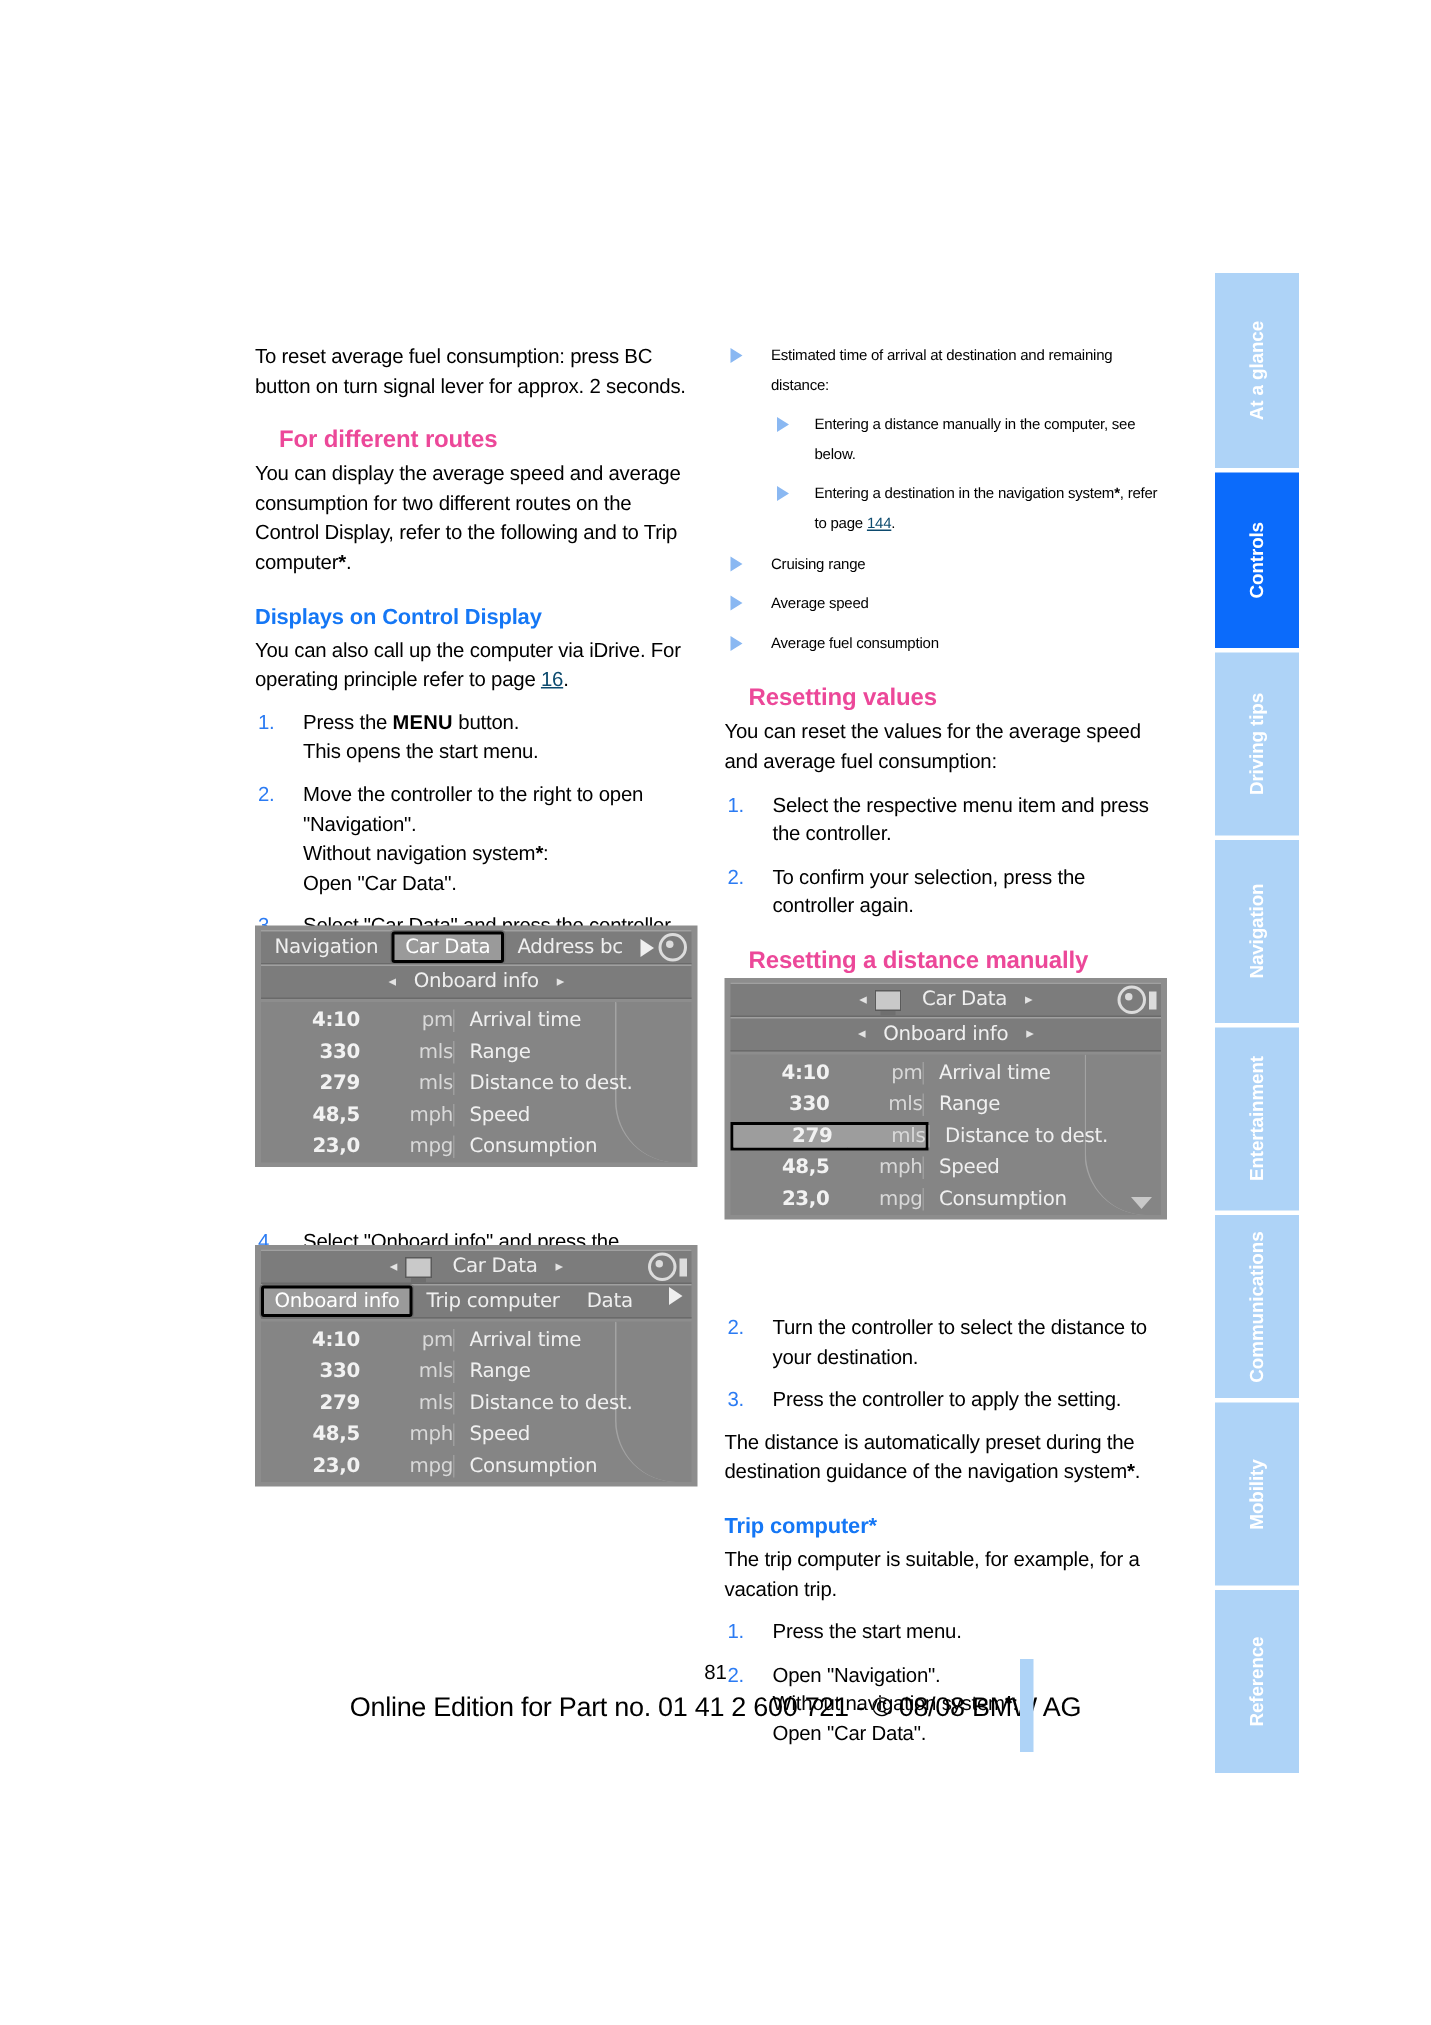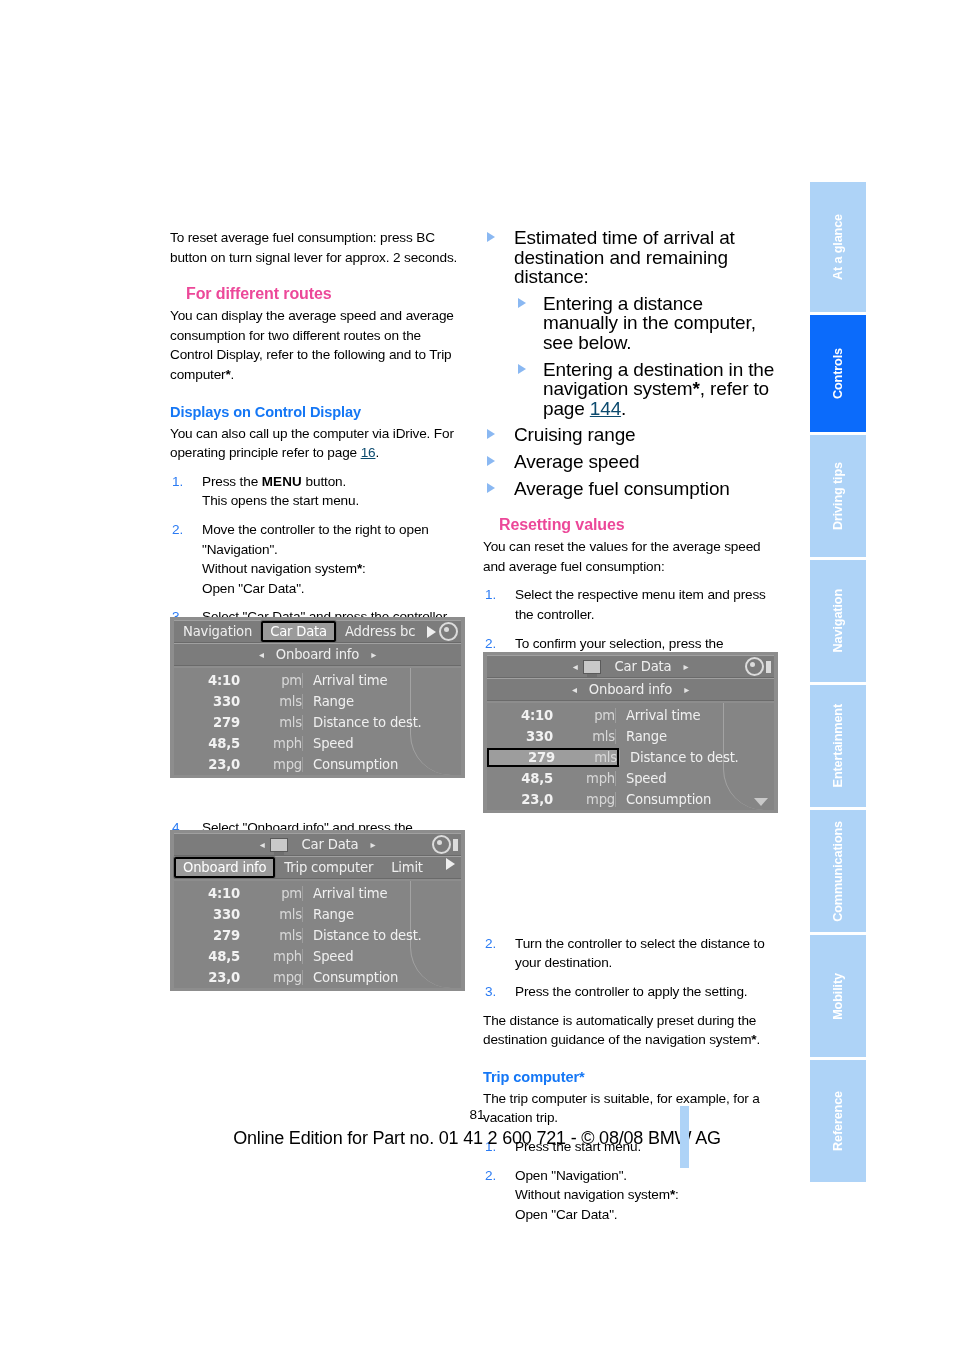--- a/index.html
+++ b/index.html
@@ -84,21 +84,21 @@
   
   ul.tri {
     margin: 0;
     padding: 0;
     list-style: none;
   }
   ul.tri > li {
     position: relative;
     padding-left: 31px;
     margin-bottom: 7px;
-    font-size: 19px;
+    font-size: 10px;
     line-height: 19.6px;
     letter-spacing: -0.15px;
   }
   ul.tri > li > .tri-mark {
     position: absolute;
     left: 4px;
     top: 4px;
     width: 0; height: 0;
     border-top: 5px solid transparent;
     border-bottom: 5px solid transparent;
@@ -503,21 +503,21 @@
         <span class="tabtext">Car Data</span>
         <span class="arr">▸</span>
         <span class="rightwidget">
           <span class="diamond"></span>
           <span class="blk"></span>
         </span>
       </div>
       <div class="cdbar">
         <span class="sel">Onboard info</span>
         <span class="tabtext">Trip computer</span>
-        <span class="tabtext">Limit</span>
+        <span class="tabtext">Data</span>
         <span class="rightwidget">
           <span class="playtri"></span>
         </span>
       </div>
       <div class="cdtable">
         <div class="curve"></div>
         <div class="cdrow">
             <span class="v">4:10</span>
             <span class="u">pm</span>
             <span class="l">Arrival time</span>

